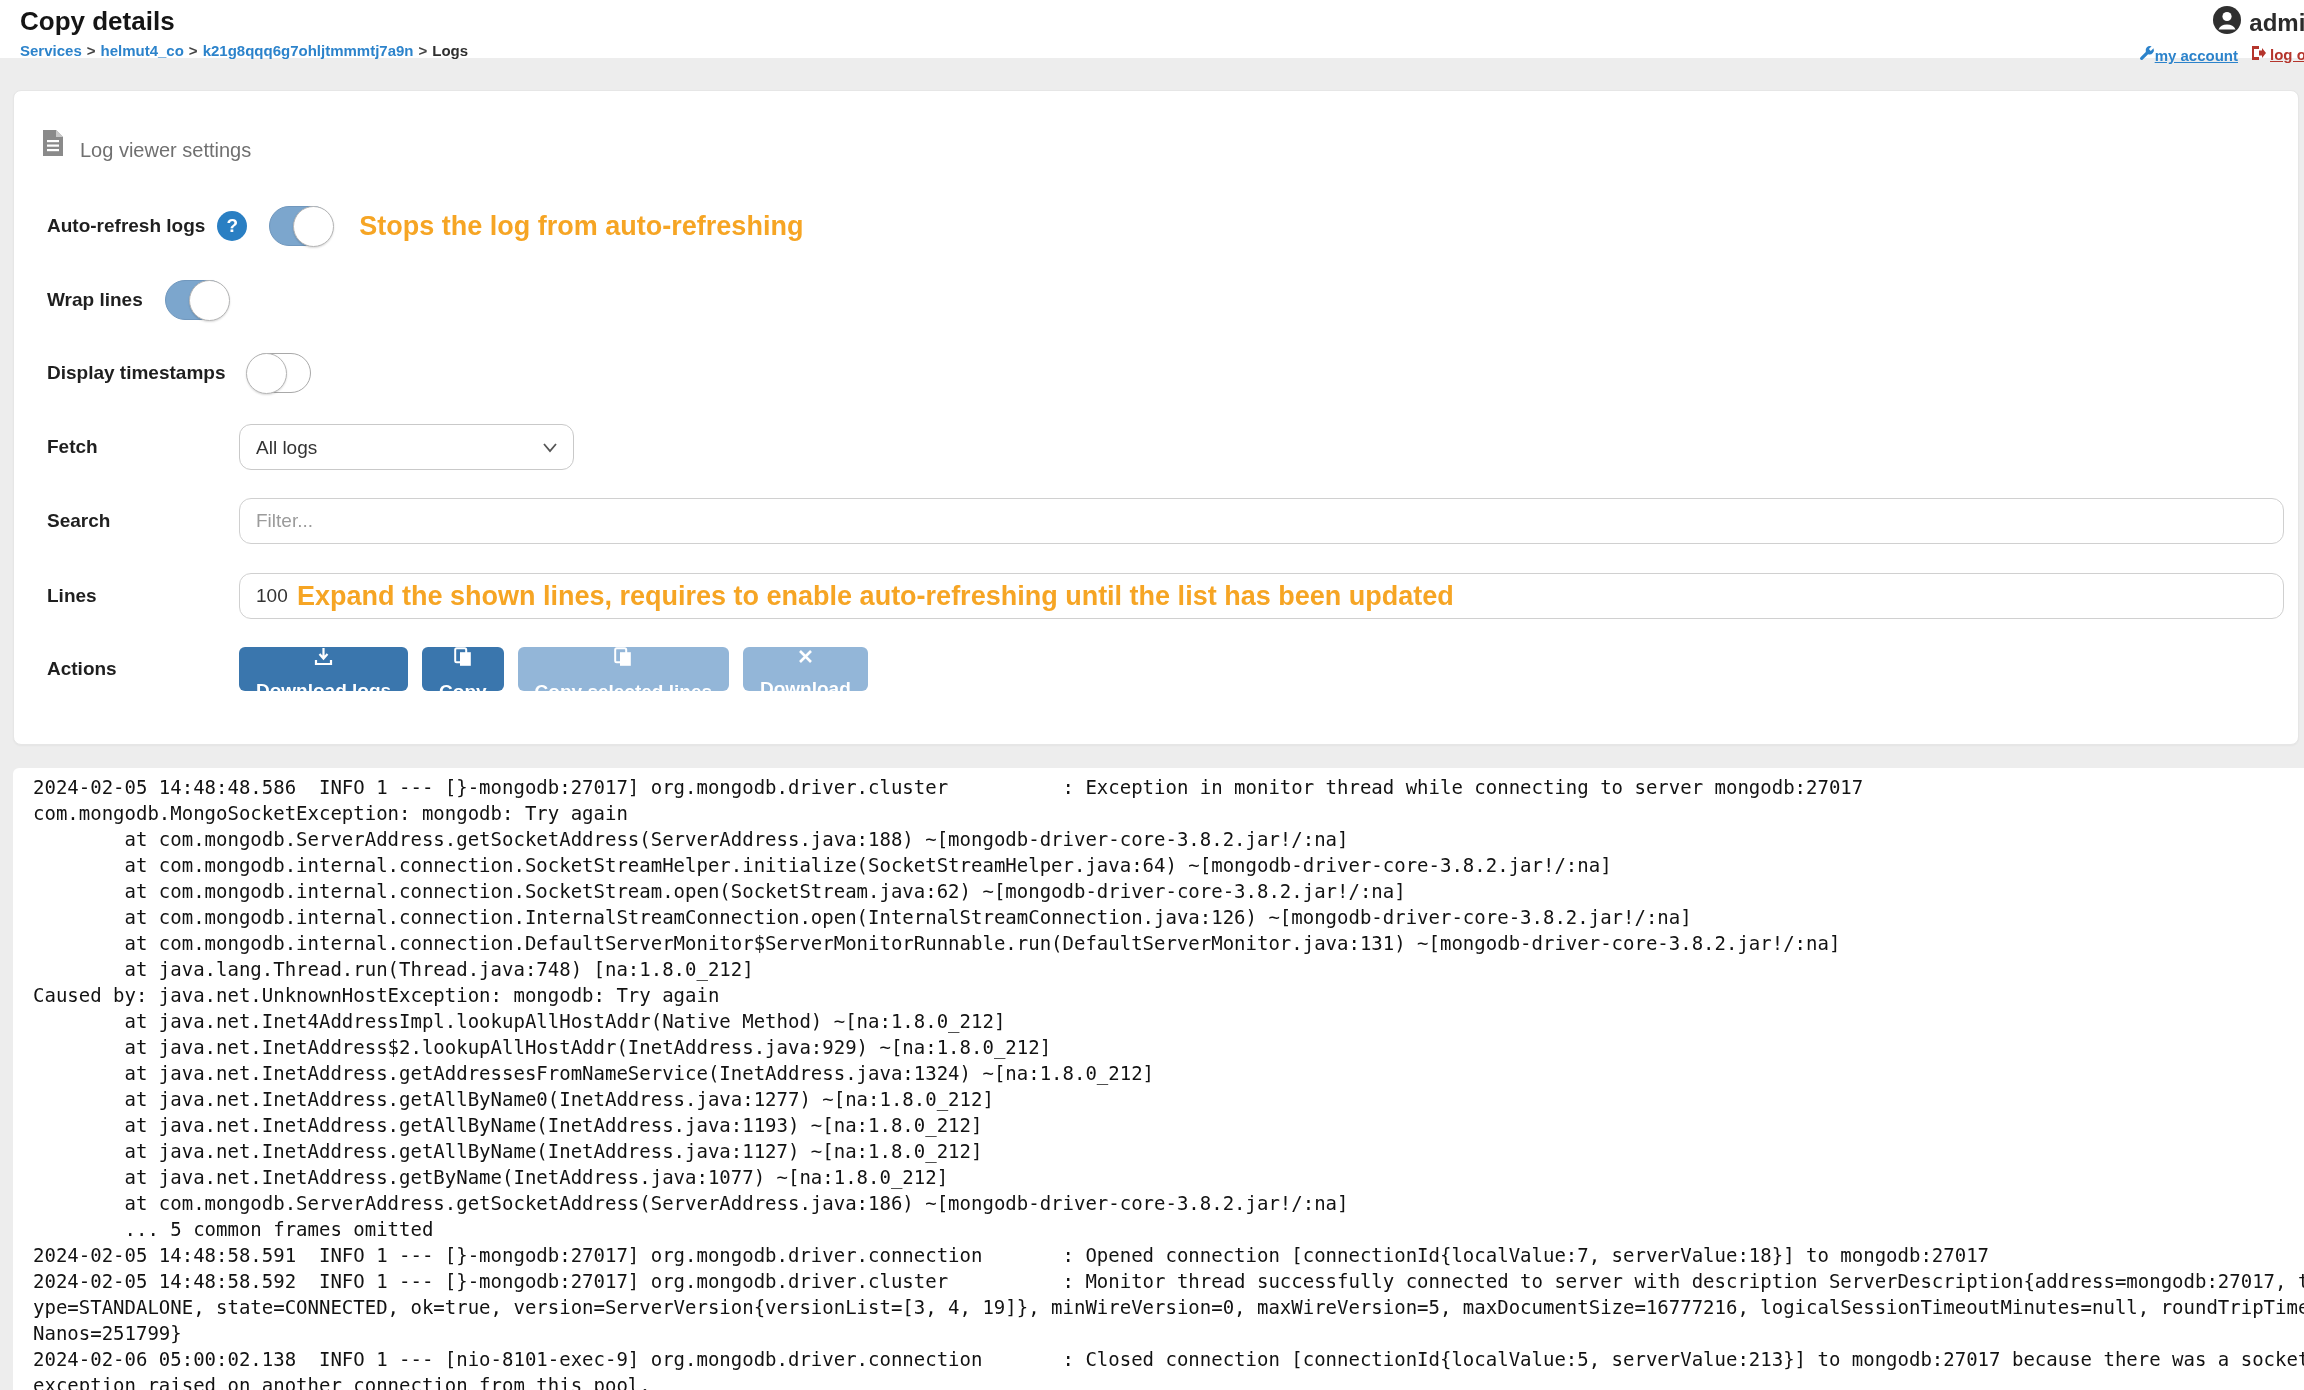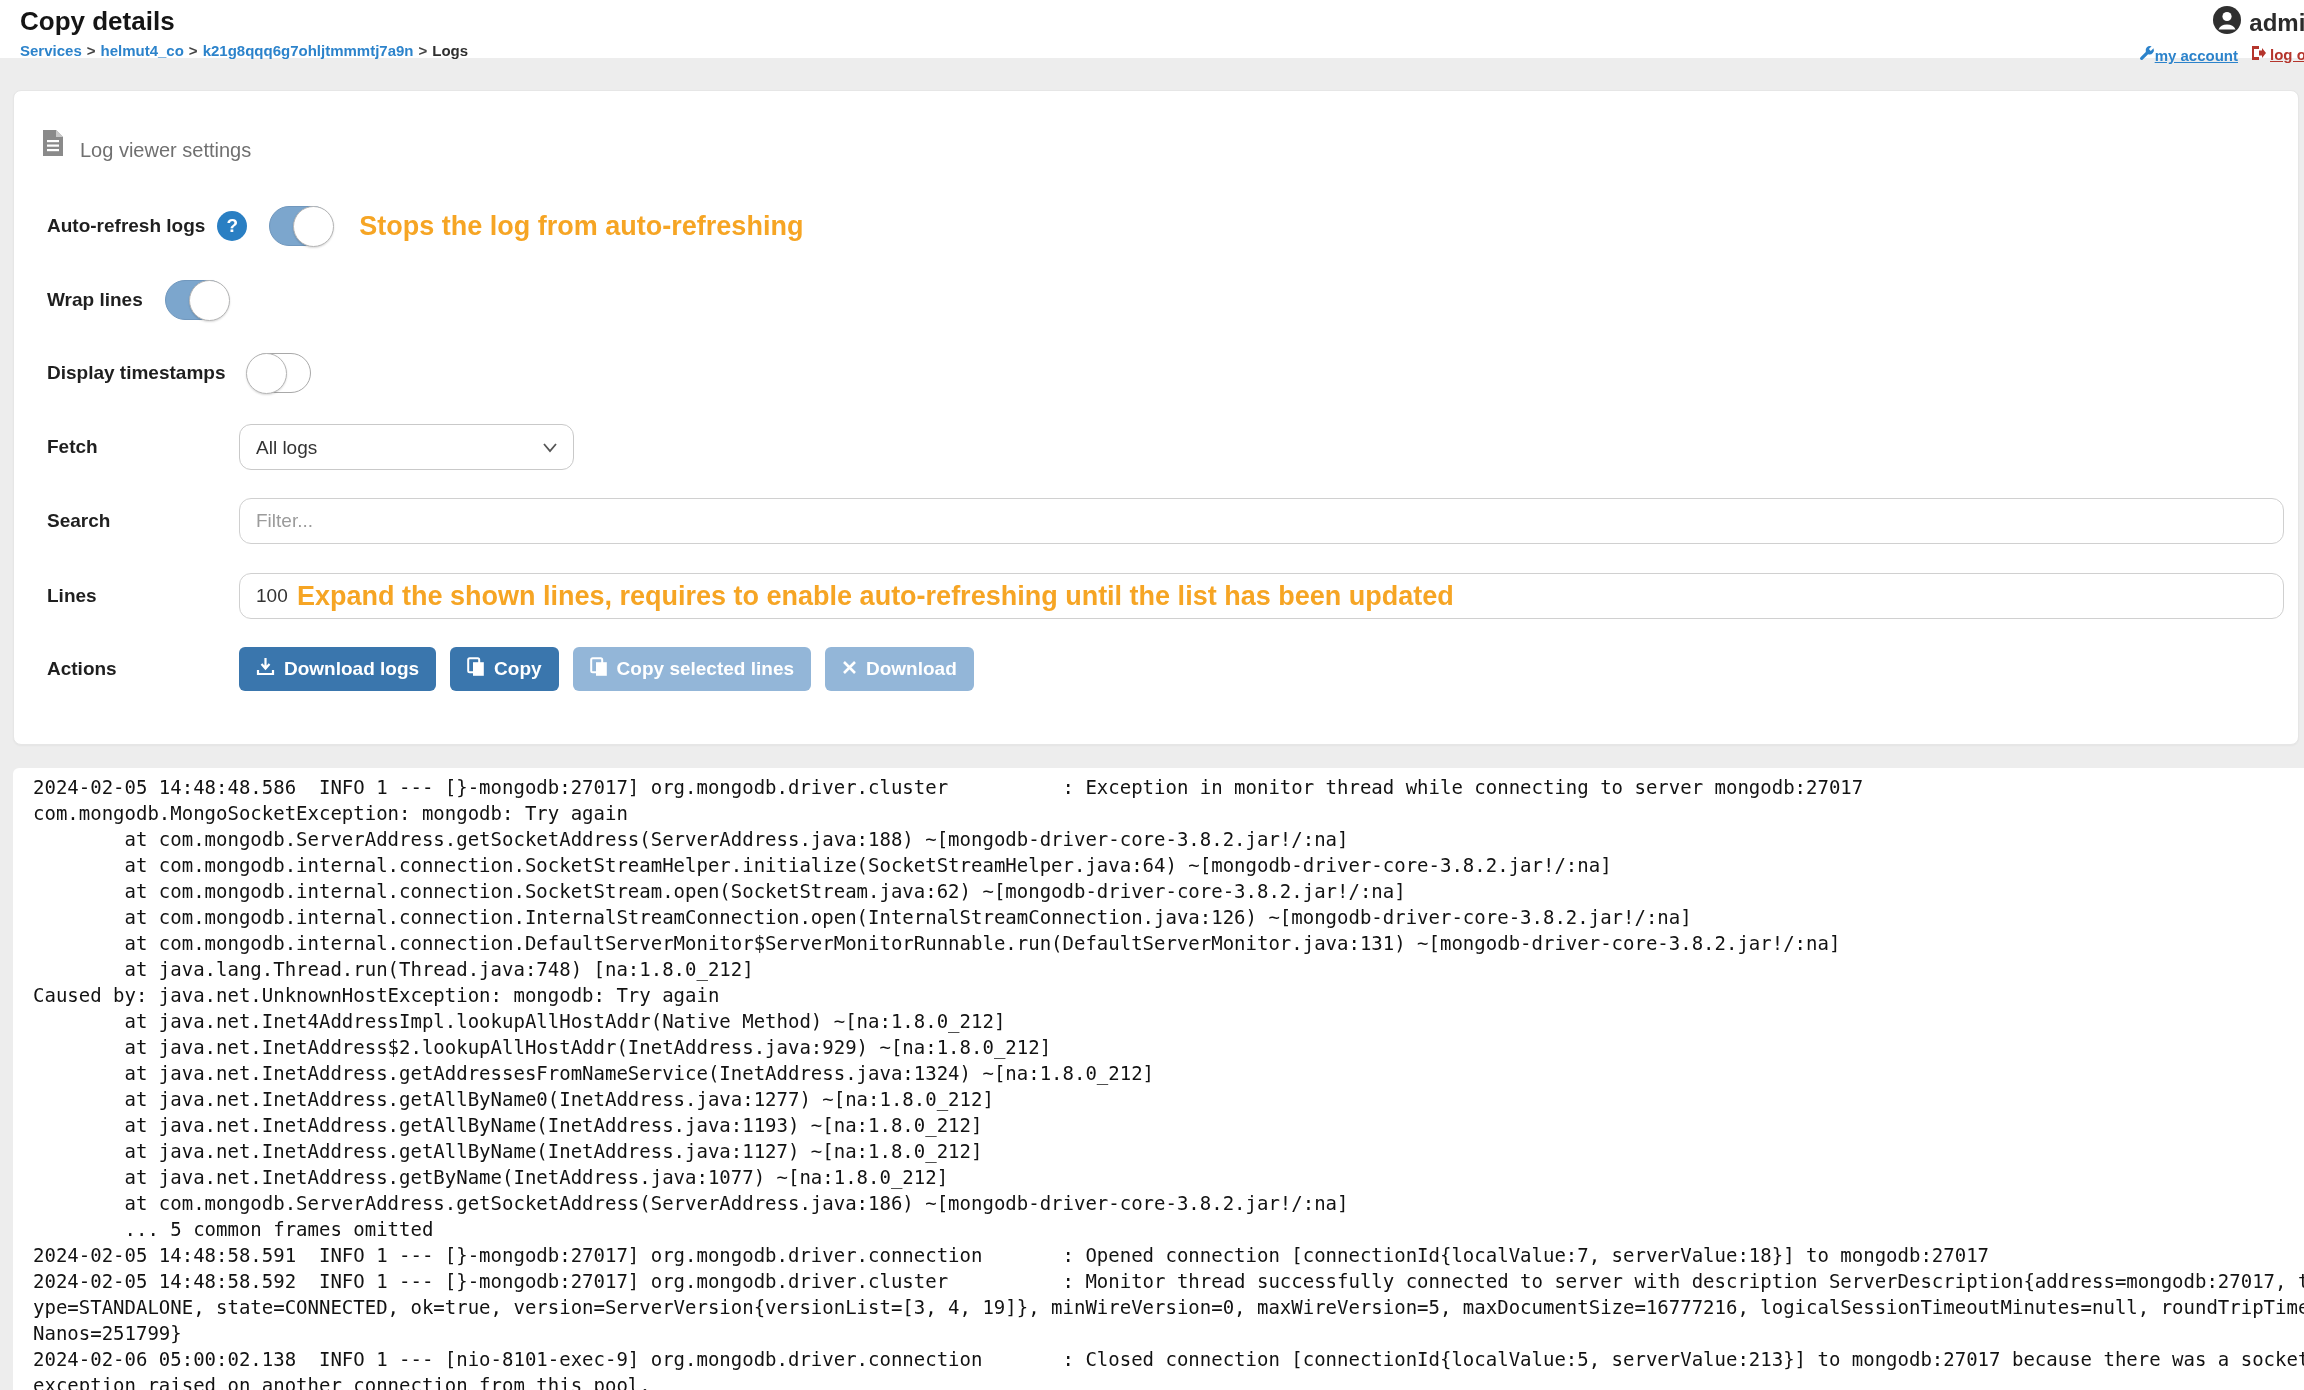--- a/index.html
+++ b/index.html
@@ -104,21 +104,21 @@
     flex: 1; height: 46px; border: 1px solid #d0d0d0; border-radius: 12px;
     background: #fff; font-family: "Liberation Sans", sans-serif;
     font-size: 19px; color: #333; padding: 0 16px; outline: none;
   }
   input.text-field::placeholder { color: #9b9b9b; }
   
   .btn {
     height: 44px; border: none; border-radius: 6px; color: #fff;
     font-family: "Liberation Sans", sans-serif; font-size: 19px; font-weight: 700;
     display: inline-flex; align-items: center; gap: 9px; padding: 0 17px;
-    margin-right: 14px; cursor: pointer;
+    margin-right: 14px; cursor: pointer; flex-direction: column;
   }
   .btn-primary { background: #3a76ad; }
   .btn-muted   { background: #93b6d8; }
   
   .log-panel {
     position: absolute; left: 13px; right: 0; top: 768px; height: 680px;
     background: #ffffff; border-top-left-radius: 6px;
     overflow: hidden;
   }
   .log-pre {

